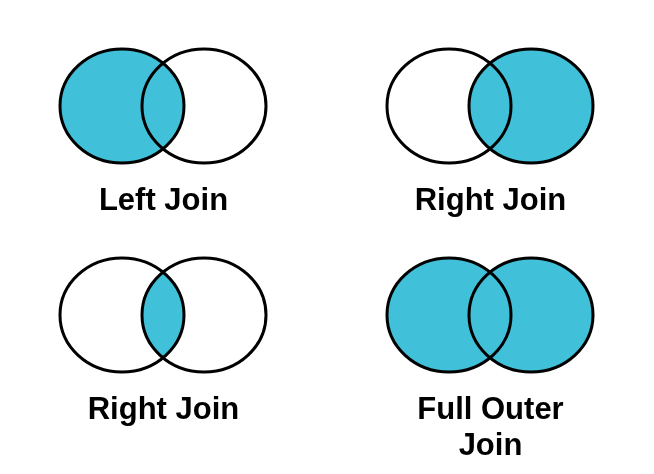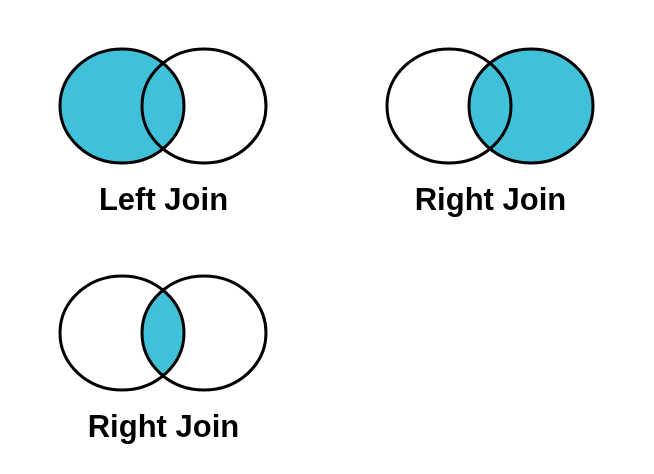--- a/index.html
+++ b/index.html
@@ -92,14 +92,31 @@
       <ellipse cx="146" cy="60" rx="62" ry="57" stroke="none" fill="#41C0D9" style="display: none;"></ellipse>
       <g clip-path="url(#clipB2)">
         <ellipse cx="64" cy="60" rx="62" ry="57" stroke="none" fill="#41C0D9"></ellipse>
       </g>
       <ellipse cx="64" cy="60" rx="62" ry="57" fill="none" stroke-width="3" stroke="#000000"></ellipse>
       <ellipse cx="146" cy="60" rx="62" ry="57" fill="none" stroke-width="3" stroke="#000000"></ellipse>
     </svg>
     <figcaption class="label">Right Join</figcaption>
   </figure>
 
+  <figure class="cell">
+    <svg class="venn" width="212" height="122" viewBox="0 0 212 122">
+      <defs>
+        <clipPath id="clipB3">
+            <ellipse cx="146" cy="60" rx="62" ry="57"></ellipse>
+          </clipPath>
+      </defs>
+      <ellipse cx="64" cy="60" rx="62" ry="57" stroke="none" fill="#41C0D9"></ellipse>
+      <ellipse cx="146" cy="60" rx="62" ry="57" stroke="none" fill="#41C0D9"></ellipse>
+      <g clip-path="url(#clipB3)">
+        <ellipse cx="64" cy="60" rx="62" ry="57" stroke="none" fill="#41C0D9"></ellipse>
+      </g>
+      <ellipse cx="64" cy="60" rx="62" ry="57" fill="none" stroke-width="3" stroke="#000000"></ellipse>
+      <ellipse cx="146" cy="60" rx="62" ry="57" fill="none" stroke-width="3" stroke="#000000"></ellipse>
+    </svg>
+    <figcaption class="label">Full Outer Join</figcaption>
+  </figure>
 
 </div>
 
 </body></html>

